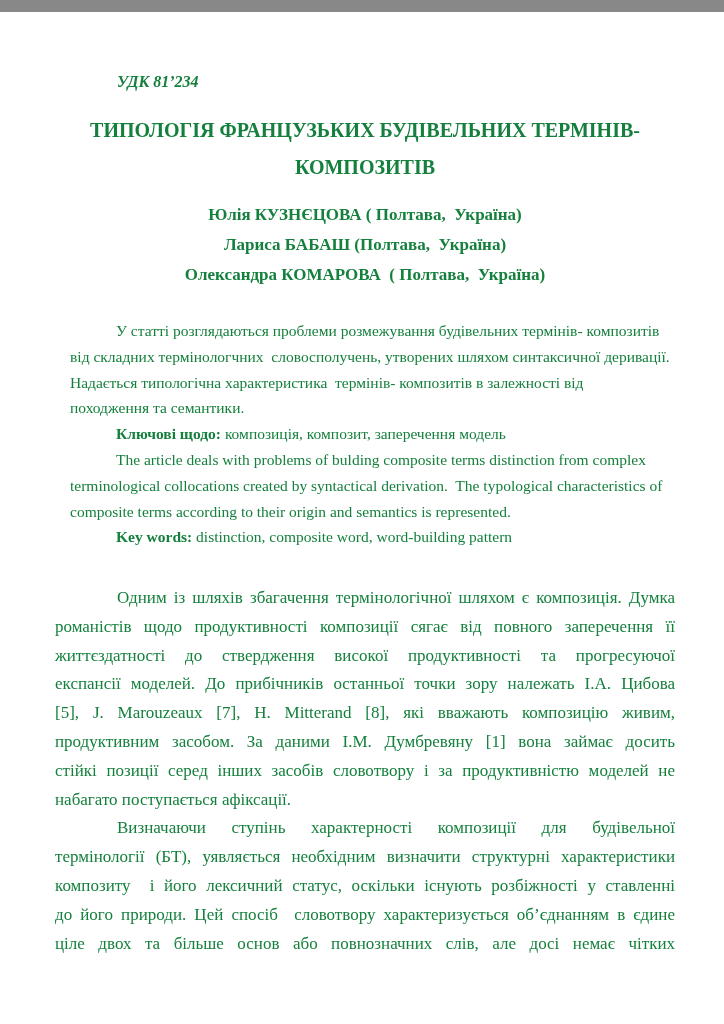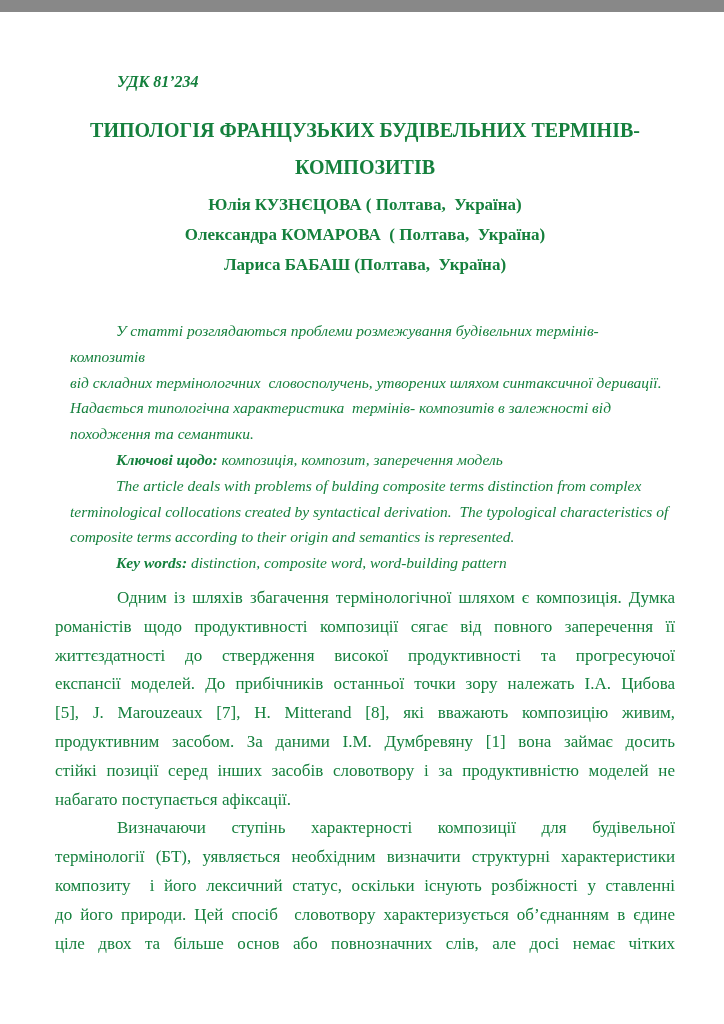--- a/index.html
+++ b/index.html
@@ -23,30 +23,29 @@
   .title {
     position: absolute;
     top: 100px; left: 55px; width: 620px;
     text-align: center;
     font-weight: bold;
     font-size: 20px;
     line-height: 37px;
   }
   .authors {
     position: absolute;
-    top: 178px; left: 55px; width: 620px;
+    top: 188px; left: 55px; width: 620px;
     text-align: center;
     font-weight: bold;
     font-size: 17px;
     line-height: 30px;
   }
   .abstract {
     position: absolute;
     top: 306px; left: 70px; width: 605px;
-    font-style: italic;
     font-size: 15.5px;
     line-height: 25.8px;
   }
   .abstract .kw-label { font-weight: bold; }
   .ind-a { text-indent: 46px; }
   .bodytext {
     position: absolute;
     top: 572px; left: 55px; width: 620px;
     font-size: 17px;
     line-height: 28.8px;
@@ -62,22 +61,22 @@
 
   <div class="udk">УДК 81’234</div>
 
   <div class="title">
     <div>ТИПОЛОГІЯ ФРАНЦУЗЬКИХ БУДІВЕЛЬНИХ ТЕРМІНІВ-</div>
     <div>КОМПОЗИТІВ</div>
   </div>
 
   <div class="authors">
     <div>Юлія КУЗНЄЦОВА ( Полтава,&nbsp; Україна)</div>
+    <div>Лариса БАБАШ (Полтава,&nbsp; Україна)</div>
     <div>Олександра КОМАРОВА&nbsp; ( Полтава,&nbsp; Україна)</div>
-    <div>Лариса БАБАШ (Полтава,&nbsp; Україна)</div>
   </div>
 
   <div class="abstract">
     <div class="ind-a">У статті розглядаються проблеми розмежування будівельних термінів- композитів</div>
     <div>від складних термінологчних&nbsp; словосполучень, утворених шляхом синтаксичної деривації.</div>
     <div>Надається типологічна характеристика&nbsp; термінів- композитів в залежності від</div>
     <div>походження та семантики.</div>
 
     <div class="ind-a">
       <span class="kw-label">Ключові щодо:</span>

